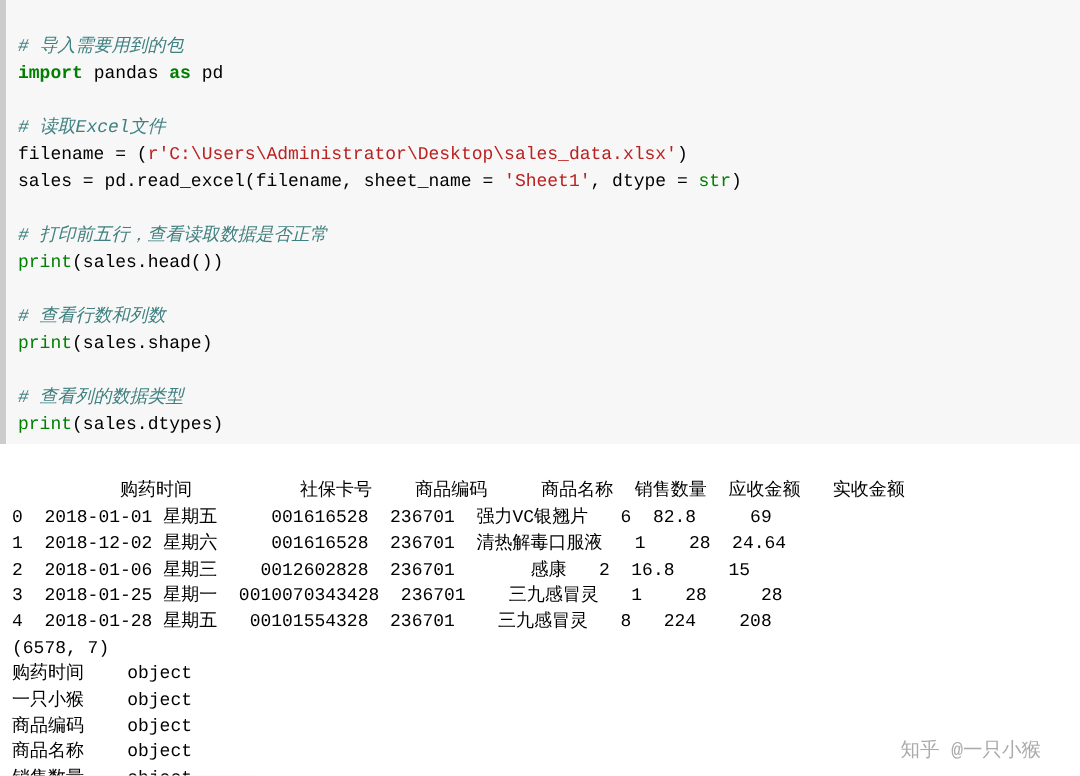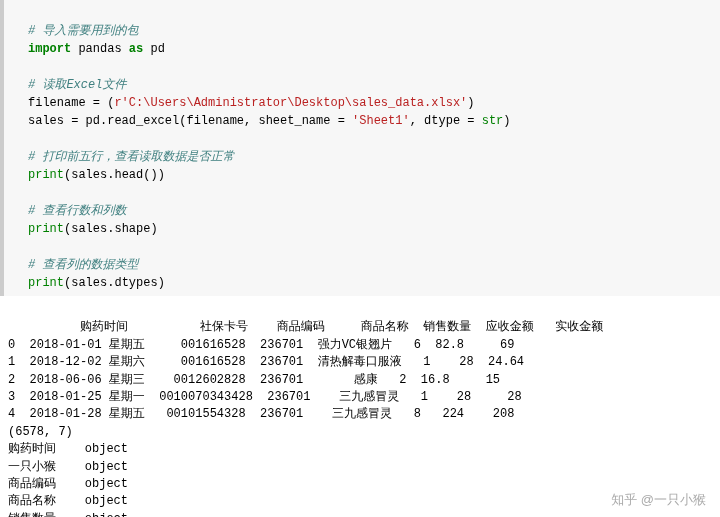--- a/index.html
+++ b/index.html
@@ -9,43 +9,43 @@
     font-size: 12px;
     background: #fff;
     width: 720px;
     height: 517px;
     overflow: hidden;
     position: relative;
   }
   .code-cell {
     background: #f7f7f7;
     border-left: 4px solid #ccc;
-    padding: 4px 24px;
+    padding: 4px 8px;
     line-height: 1.5;
     white-space: pre;
   }
   .comment { color: #408080; font-style: italic; }
   .keyword { color: #008000; font-weight: bold; }
   .string { color: #BA2121; }
   .builtin { color: #008000; }
   .ident { color: #000; }
   .output {
     font-family: Consolas, "Courier New", monospace;
     font-size: 12px;
     padding: 6px 8px 4px 8px;
     line-height: 1.45;
     white-space: pre;
     color: #000;
   }
   .watermark {
     position: absolute;
-    right: 14px;
+    right: 26px;
     bottom: 8px;
     color: #aaa;
-    font-family: Liberation Sans, sans-serif;
+    font-family: Liberation Mono, monospace;
     font-size: 13px;
     pointer-events: none;
   }
 </style>
 </head>
 <body>
 
 <div class="code-cell">
 <span class="comment"># 导入需要用到的包</span>
 <span class="keyword">import</span> <span class="ident">pandas</span> <span class="keyword">as</span> <span class="ident">pd</span>
@@ -61,21 +61,21 @@
 <span class="builtin">print</span><span class="ident">(sales.shape)</span>
 
 <span class="comment"># 查看列的数据类型</span>
 <span class="builtin">print</span><span class="ident">(sales.dtypes)</span>
 </div>
 
 <div class="output">
 <span>          购药时间          社保卡号    商品编码     商品名称  销售数量  应收金额   实收金额</span>
 <span>0  2018-01-01 星期五     001616528  236701  强力VC银翘片   6  82.8     69</span>
 <span>1  2018-12-02 星期六     001616528  236701  清热解毒口服液   1    28  24.64</span>
-<span>2  2018-06-06 星期三    0012602828  236701       感康   2  16.8     15</span>
+<span>2  2018-01-06 星期三    0012602828  236701       感康   2  16.8     15</span>
 <span>3  2018-01-25 星期一  0010070343428  236701    三九感冒灵   1    28     28</span>
 <span>4  2018-01-28 星期五   00101554328  236701    三九感冒灵   8   224    208</span>
 <span>(6578, 7)</span>
 <span>购药时间    object</span>
 <span>一只小猴    object</span>
 <span>商品编码    object</span>
 <span>商品名称    object</span>
 <span>销售数量    object</span>
 
 

